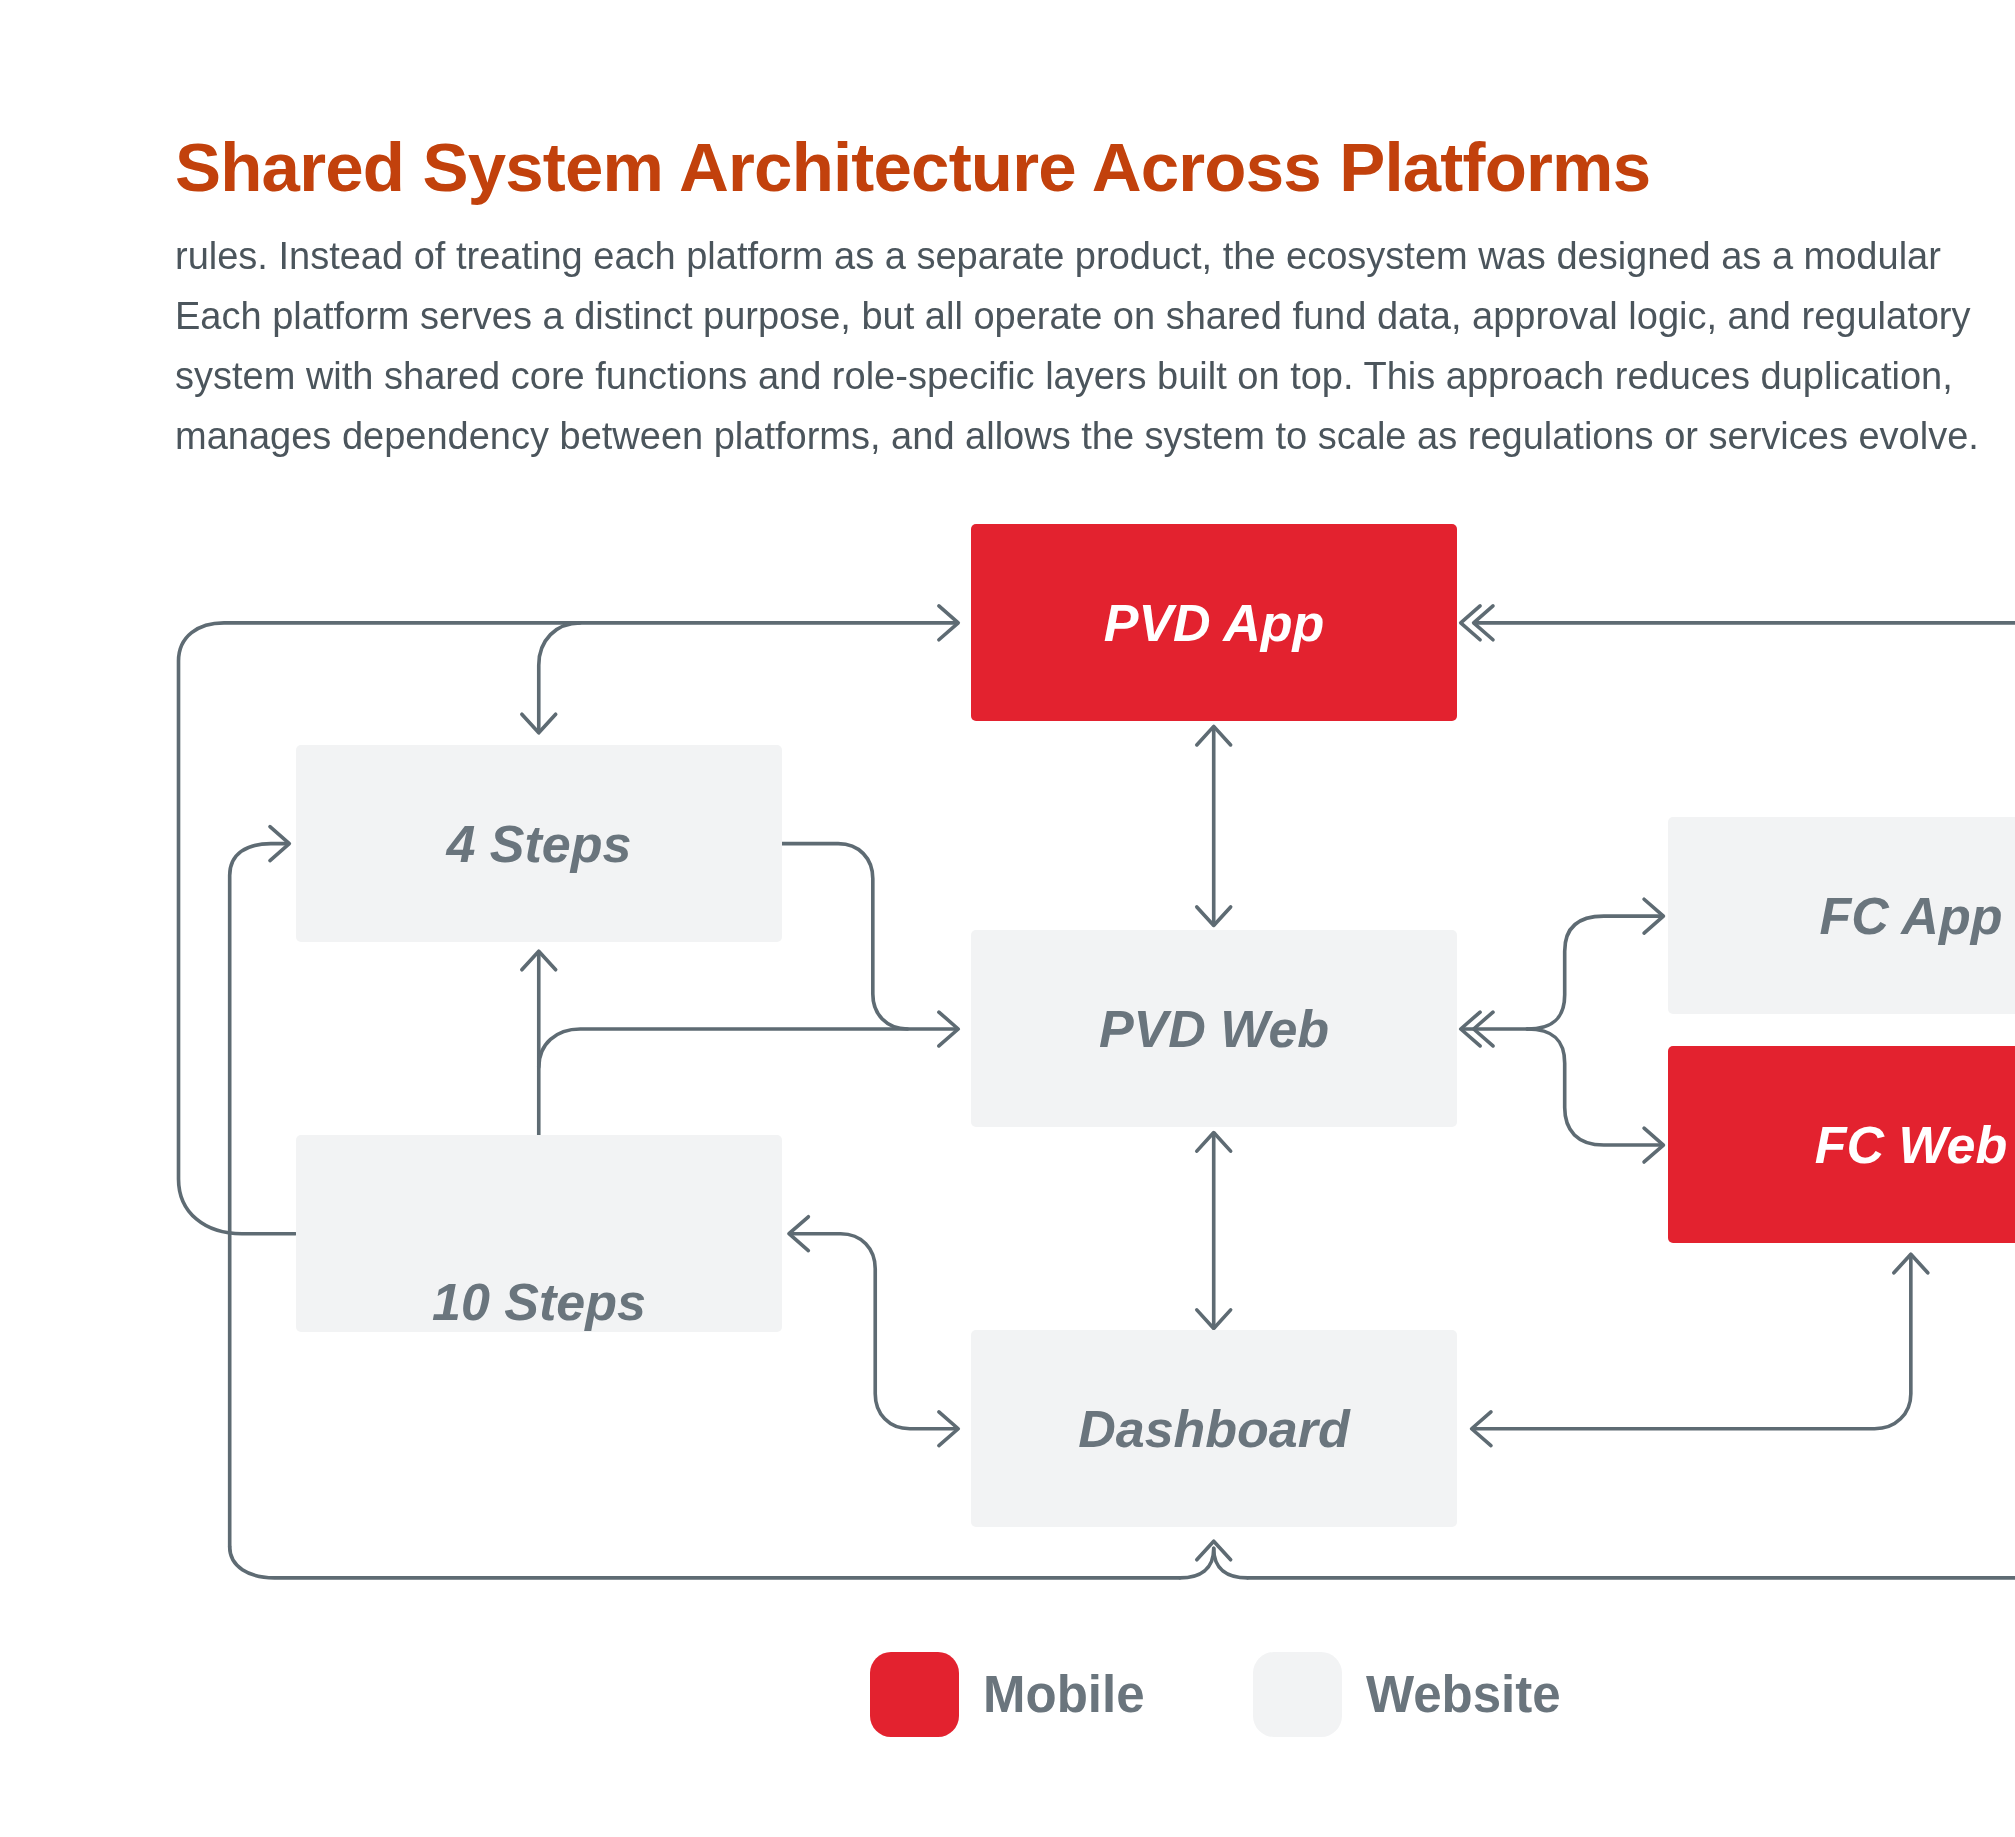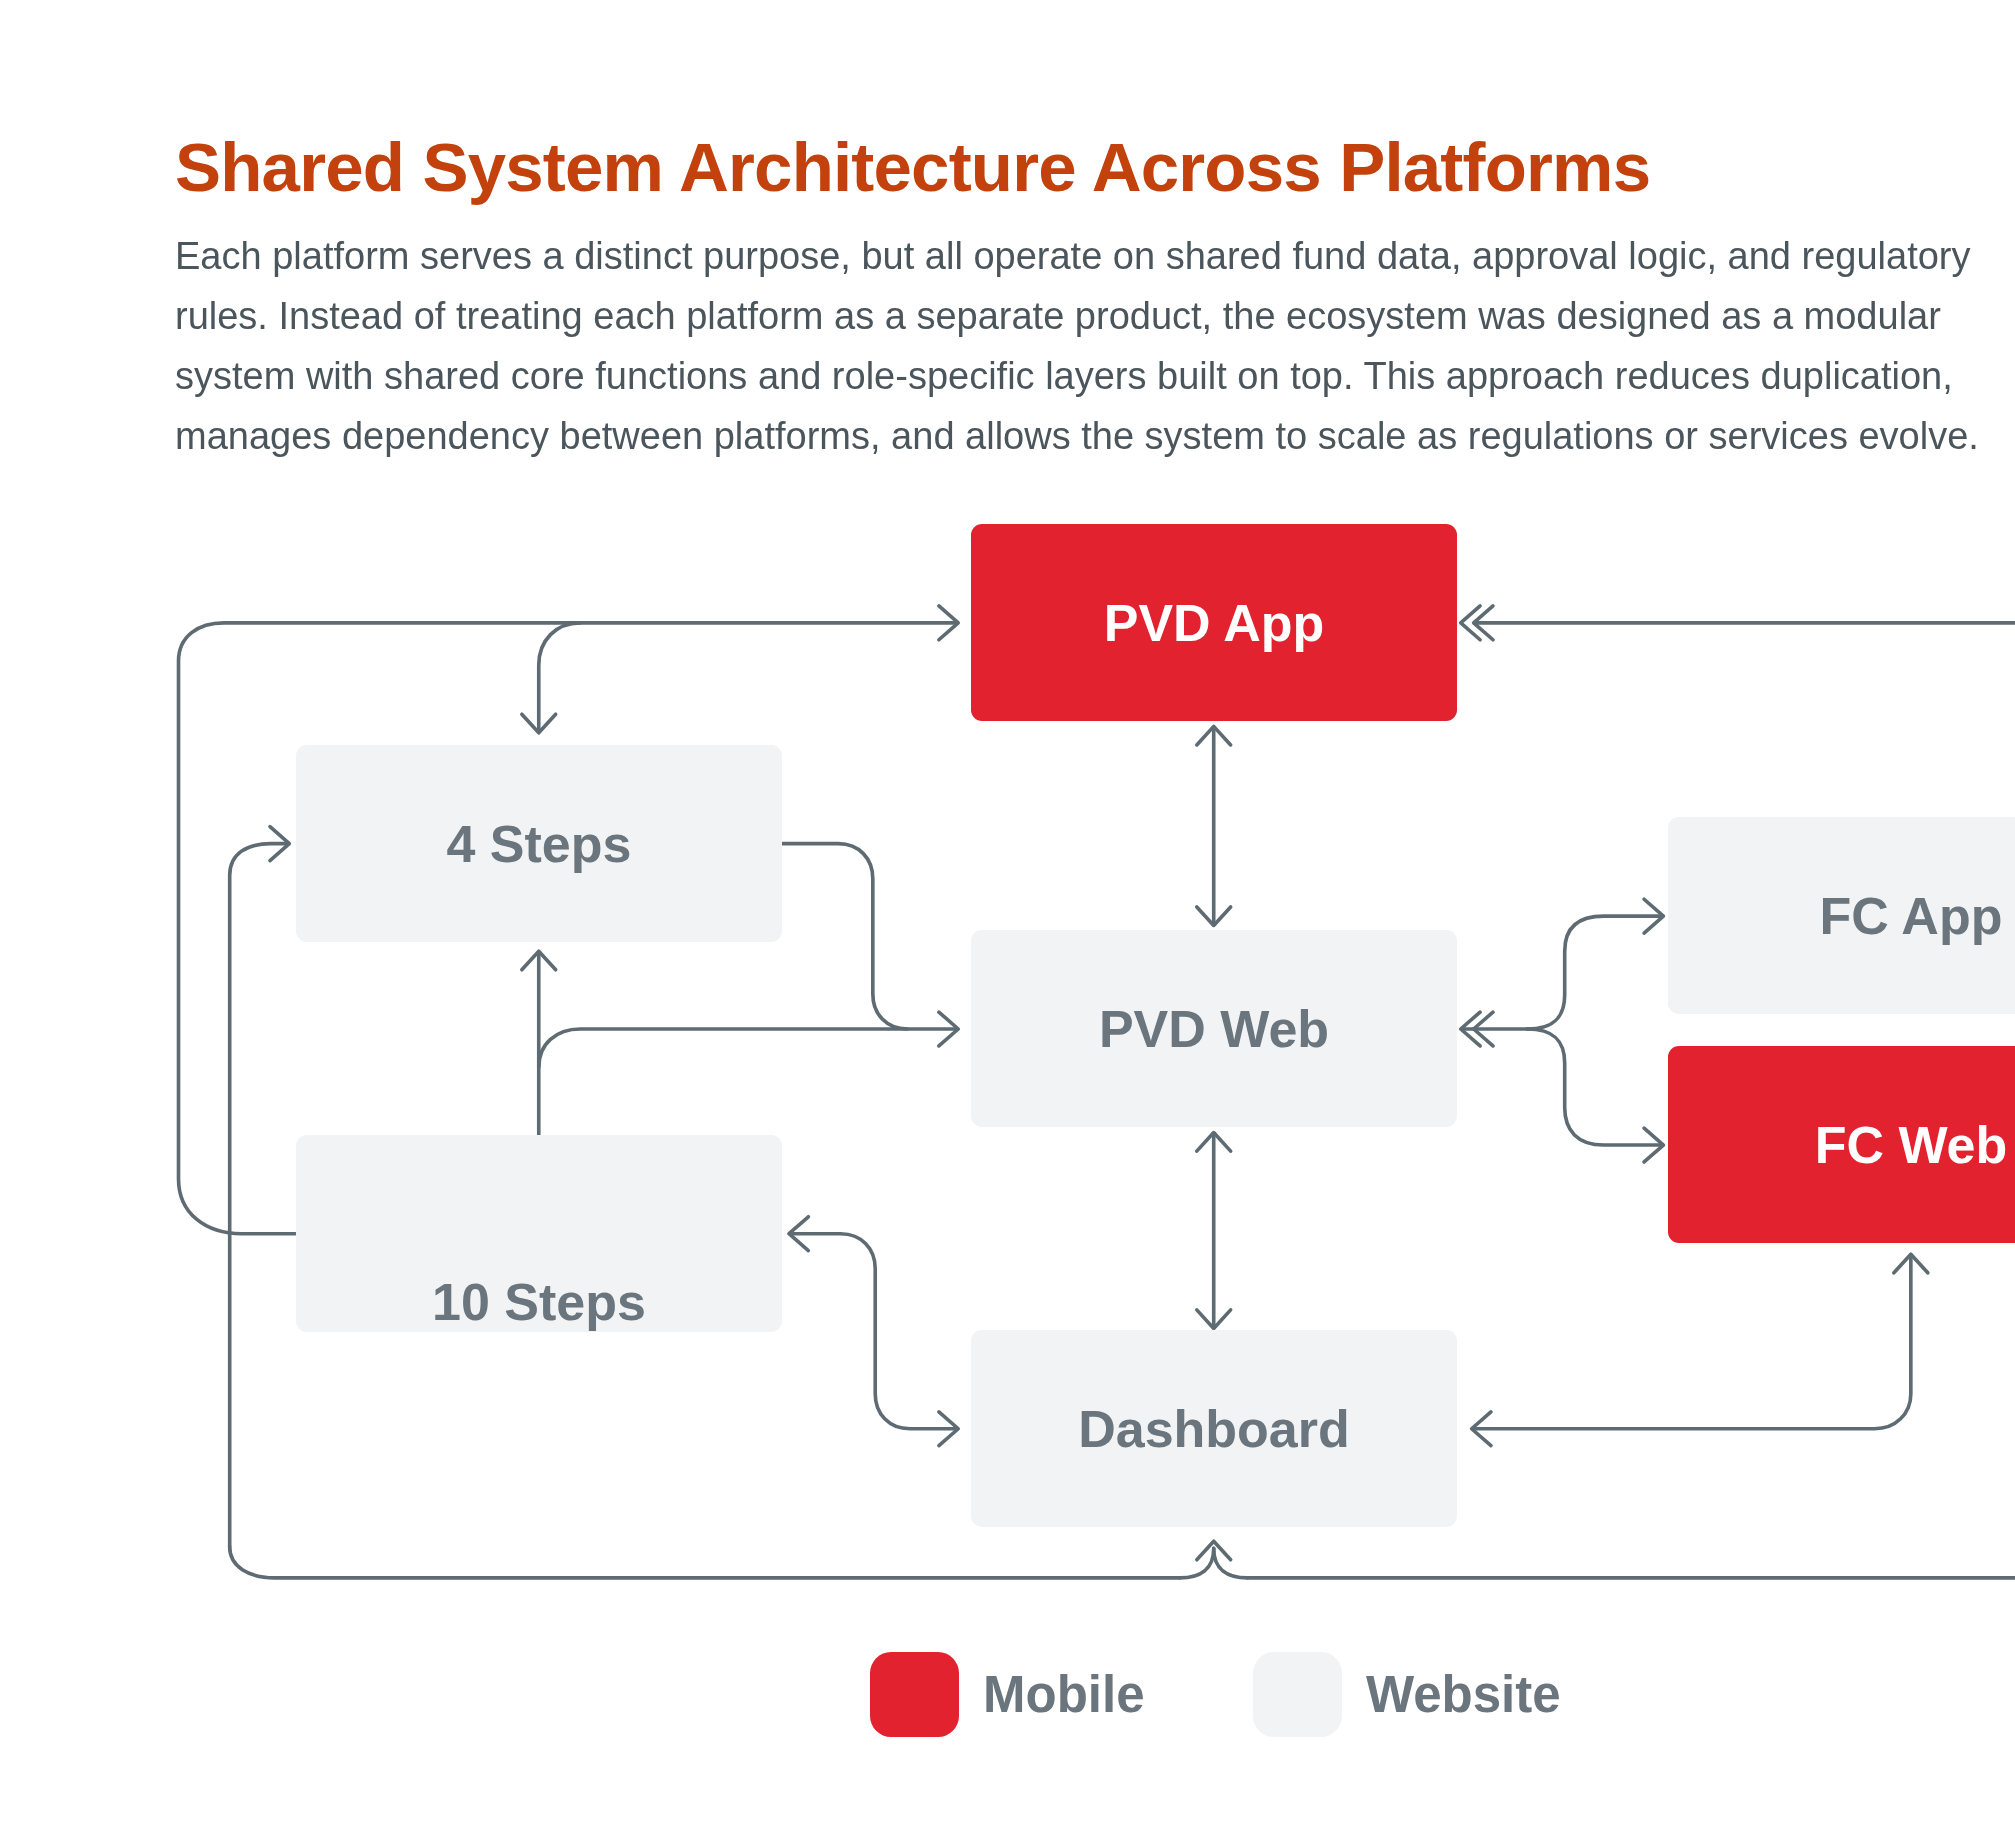--- a/index.html
+++ b/index.html
@@ -19,24 +19,25 @@
   .description{
     position:absolute;left:175px;top:226px;
     font-size:38px;font-weight:400;color:#4B555C;
     line-height:60px;white-space:nowrap;
   }
   
   .diagram{position:absolute;left:0;top:0;width:2450px;height:1838px;}
   .connectors{position:absolute;left:0;top:0;}
   .node{
     position:absolute;width:486px;height:197px;
-    border-radius:11px;
+    border-radius:5px;
     display:flex;align-items:center;justify-content:center;
     font-size:52px;font-weight:700;
     box-sizing:border-box;
+    font-style:italic;
   }
   .node.website{background:#F2F3F4;color:#6A757D;}
   .node.mobile{background:#E3222F;color:#FFFFFF;}
   .n-pvd-app {left:971px;top:524px;}
   .n-4steps  {left:296px; top:745px;}
   .n-fc-app  {left:1668px;top:817px;}
   .n-pvd-web {left:971px;top:930px;}
   .n-fc-web  {left:1668px;top:1046px;}
   .n-10steps {left:296px; top:1135px;align-items:flex-end;}
   .n-dash    {left:971px;top:1330px;}
@@ -53,22 +54,22 @@
   .legend-label.mobile {left:983px;}
   .legend-label.website{left:1366px;text-align:right;}
 </style>
 </head>
 <body>
 
 <div class="page">
 
   <div class="title">Shared System Architecture Across Platforms</div>
   <div class="description">
+    <div>rules. Instead of treating each platform as a separate product, the ecosystem was designed as a modular</div>
     <div>Each platform serves a distinct purpose, but all operate on shared fund data, approval logic, and regulatory</div>
-    <div>rules. Instead of treating each platform as a separate product, the ecosystem was designed as a modular</div>
     <div>system with shared core functions and role-specific layers built on top. This approach reduces duplication,</div>
     <div>manages dependency between platforms, and allows the system to scale as regulations or services evolve.</div>
   </div>
 
   <div class="diagram">
 
     <svg class="connectors" width="2450" height="1838" viewBox="0 0 6080 4560" fill="none" stroke="#5E6B73" stroke-width="9" stroke-linecap="round" stroke-linejoin="round">
 
       <g>
         <path d="M733,3061 H600 C510,3061 443,3010 443,2925 L443,1640 C443,1578 492,1545 556,1545 L2376,1545"></path>

